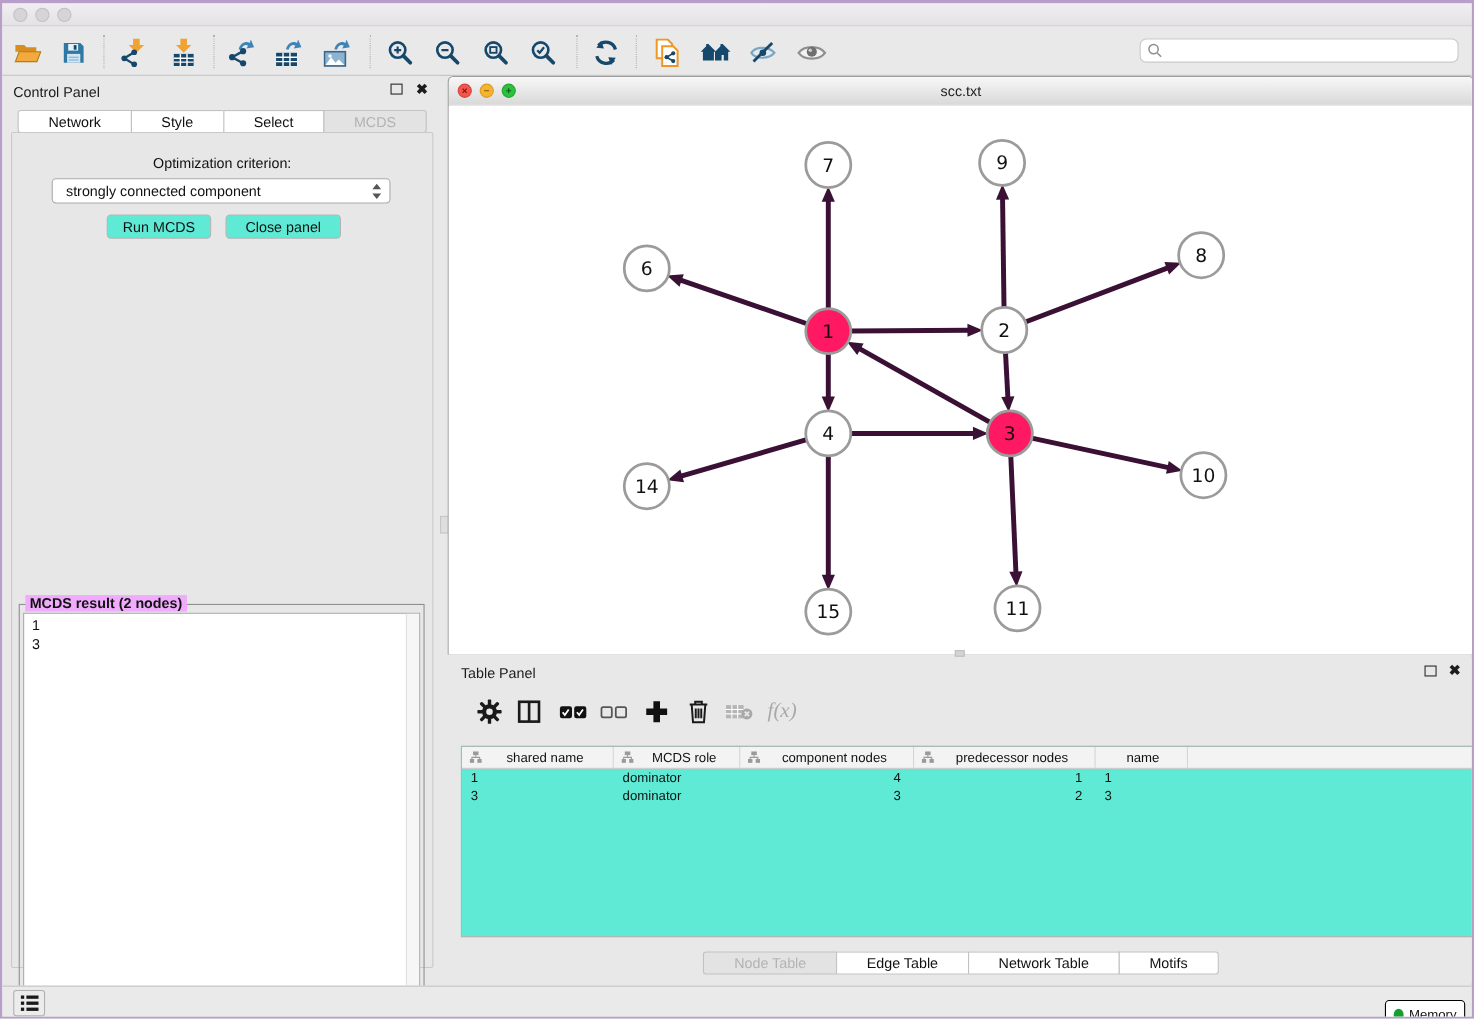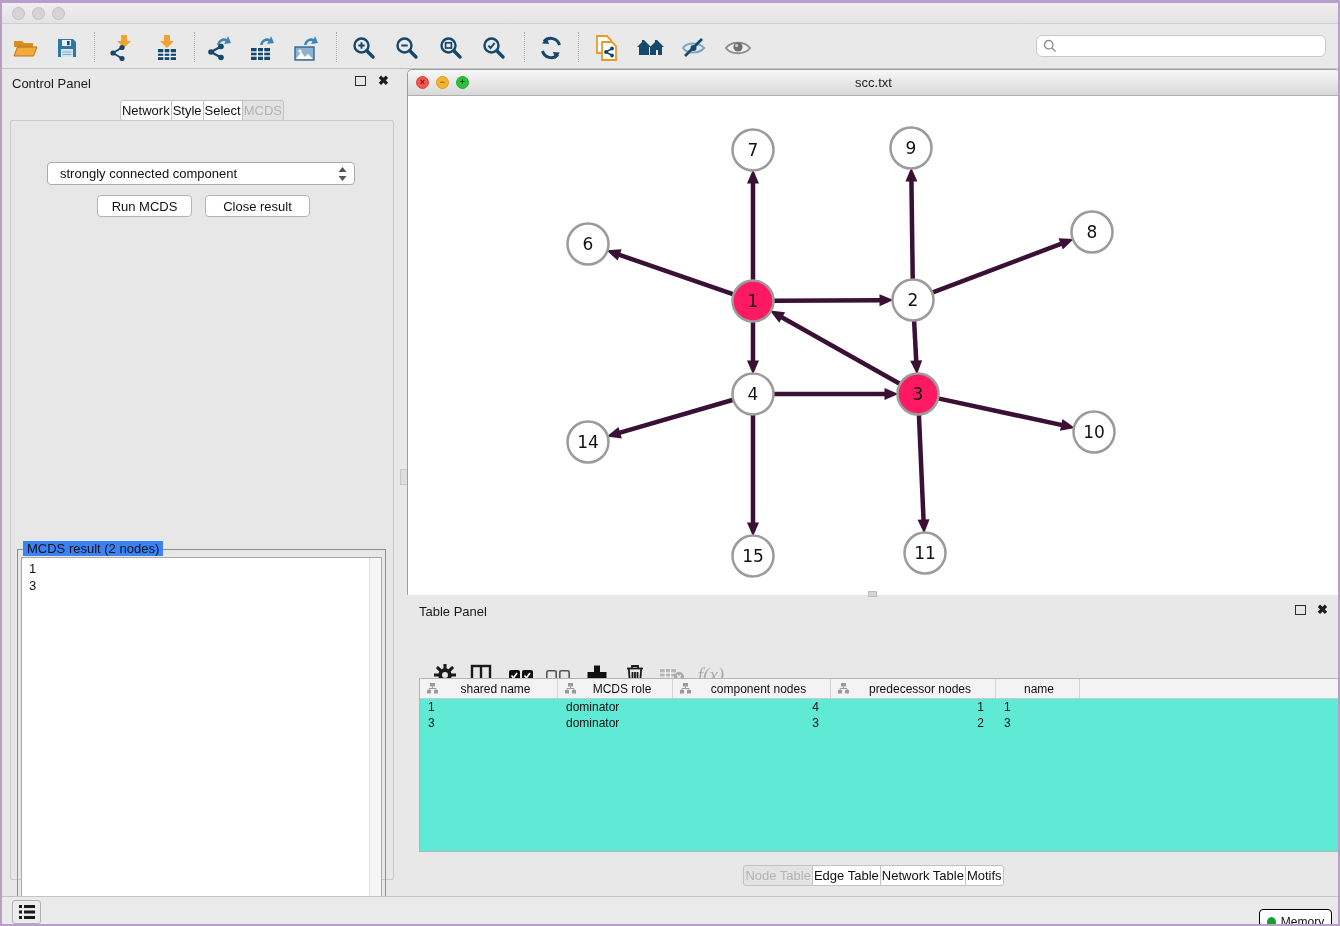--- a/index.html
+++ b/index.html
@@ -32,39 +32,39 @@
   
   .control-panel { position:absolute; left:0; top:66px; width:400px; height:827px;
                    background:#e8e8e8; }
   .cp-header { position:absolute; left:0; top:0; width:100%; height:26px; }
   .panel-title { position:absolute; left:10px; top:7px; font-size:13px; color:#1a1a1a; }
   .float-btn { position:absolute; top:7px; width:11px; height:10px;
                border:1.6px solid #2b2b2b; background:transparent; }
   .close-x { position:absolute; top:4px; font-size:13px; font-weight:bold; color:#1c1c1c; }
   .cp-tabs { position:absolute; left:0; top:31px; width:100%; display:flex; justify-content:center; }
   .tab-btn { height:21px; font-size:13px; color:#111; background:#fff; border:1px solid #c2c2c2;
-             display:flex; align-items:center; justify-content:center; padding:0 1px;
+             display:flex; align-items:center; justify-content:center; padding:0 27px;
              margin-left:-1px; position:relative; }
   .tab-btn:first-child { border-radius:3px 0 0 3px; margin-left:0; }
   .tab-btn:last-child { border-radius:0 3px 3px 0; }
   .tab-btn.sel { background:#e3e3e3; color:#b3b3b3; }
   .cp-body { position:absolute; left:8px; top:51px; width:384px; height:760px;
              border:1px solid #c9c9c9; border-radius:2px; background:#e7e7e7; }
   .opt-label { position:absolute; left:0; width:100%; top:20px; text-align:center;
                font-size:13px; color:#111; }
   .dropdown { position:absolute; left:36px; top:41px; width:308px; height:23px; background:#fff;
               border:1px solid #ababab; border-radius:4px; display:flex; align-items:center; }
   .dropdown .dd-text { flex:1; font-size:13px; padding-left:12px; color:#111; }
-  .btn { position:absolute; height:22px; background:#ffffff; border:1px solid #b5b5b5;
+  .btn { position:absolute; height:22px; background:#5eead4; border:1px solid #b5b5b5;
          border-radius:4px; font-size:13px; color:#111; display:flex; align-items:center;
          justify-content:center; }
   .fieldset { position:absolute; left:6px; top:428px; width:369px; height:379px;
               border:1px solid #8f8f8f; }
-  .fieldset-label { position:absolute; top:-9px; left:5px; background:#3b82f6;
-                    padding:0 4px; font-size:13px; color:#111; }
+  .fieldset-label { position:absolute; top:-9px; left:5px; background:#f0abfc;
+                    padding:0 4px; font-size:13px; color:#111;font-weight:bold; }
   .result-area { position:absolute; left:3px; top:7px; right:3px; bottom:4px;
                  background:#fff; border:1px solid #a9a9a9; }
   .result-pre { position:absolute; left:7px; top:2px; font-size:13px; line-height:17px;
                 color:#111; white-space:pre; font-family:"Liberation Sans",sans-serif; }
   .result-scroll { position:absolute; right:0; top:0; bottom:0; width:12px;
                    background:#f6f6f6; border-left:1px solid #e0e0e0; }
 
   
   .net-window { position:absolute; left:405px; top:66px; width:933px; height:526px;
                 border:1px solid #9e9e9e; border-radius:5px 5px 0 0; background:#fff; }
@@ -81,21 +81,21 @@
   .light.grn   { left:48px; background:#2cc13c; border:1px solid #22a82f; color:#0a5a14; }
   .net-canvas { position:absolute; left:0; top:27px; width:931px; height:498px; background:#fff; }
   .h-split-handle { position:absolute; left:460px; bottom:-3px; width:9px; height:6px;
                     background:#d4d4d4; border:1px solid #bdbdbd; }
   .v-split-handle { position:absolute; left:398px; top:466px; width:8px; height:16px;
                     background:#dedede; border:1px solid #c6c6c6; }
 
   
   .table-panel { position:absolute; left:405px; top:595px; width:933px; height:295px;
                  background:#e8e8e8; }
-  .tp-toolbar { position:absolute; left:8px; top:30px; right:8px; height:38px;margin-top:28px; }
+  .tp-toolbar { position:absolute; left:8px; top:30px; right:8px; height:38px; }
   .tp-icon { position:absolute; top:4px; width:32px; height:30px; display:flex;
              align-items:center; justify-content:center; }
   .fx { font-family:"Liberation Serif",serif; font-style:italic; font-size:19px; color:#a9a9a9; }
   .data-table { position:absolute; left:12px; top:80px; width:1024px; height:174px;
                 background:#5eead4; border:1px solid #b5b5b5; overflow:hidden; }
   .dt-header { display:flex; height:20px; background:#f3f3f3; border-bottom:1px solid #c9c9c9; }
   .dt-hcell { display:flex; align-items:center; font-size:12px; color:#111;
               border-right:1px solid #d6d6d6; padding-left:7px; }
   .dt-hcell .hlabel { flex:1; text-align:center; padding-right:4px; }
   .dt-row { display:flex; height:16px; }
@@ -287,29 +287,30 @@
       <span class="float-btn" style="right:36px"></span>
       <span class="close-x" style="right:13px">✖</span>
     </div>
     <div class="cp-tabs" id="cp-tabs">
         <div class="tab-btn">Network</div>
         <div class="tab-btn">Style</div>
         <div class="tab-btn">Select</div>
         <div class="tab-btn sel">MCDS</div>
       </div>
     <div class="cp-body">
+      <div class="opt-label">Optimization criterion:</div>
       <div class="dropdown">
         <span class="dd-text">strongly connected component</span>
         <svg width="11" height="16" viewBox="0 0 11 16" style="margin-right:6px">
           <path d="M5.5 1 L9.5 6 H1.5z" fill="#555"></path>
           <path d="M5.5 15 L9.5 10 H1.5z" fill="#555"></path>
         </svg>
       </div>
       <div class="btn" style="left:86px; top:74px; width:95px">Run MCDS</div>
-      <div class="btn" style="left:194px; top:74px; width:105px">Close result</div>
+      <div class="btn" style="left:194px; top:74px; width:105px">Close panel</div>
       <div class="fieldset">
         <span class="fieldset-label">MCDS result (2 nodes)</span>
         <div class="result-area">
           <pre class="result-pre" id="result-pre">1
 3</pre>
           <div class="result-scroll"></div>
         </div>
       </div>
     </div>
   </div>

